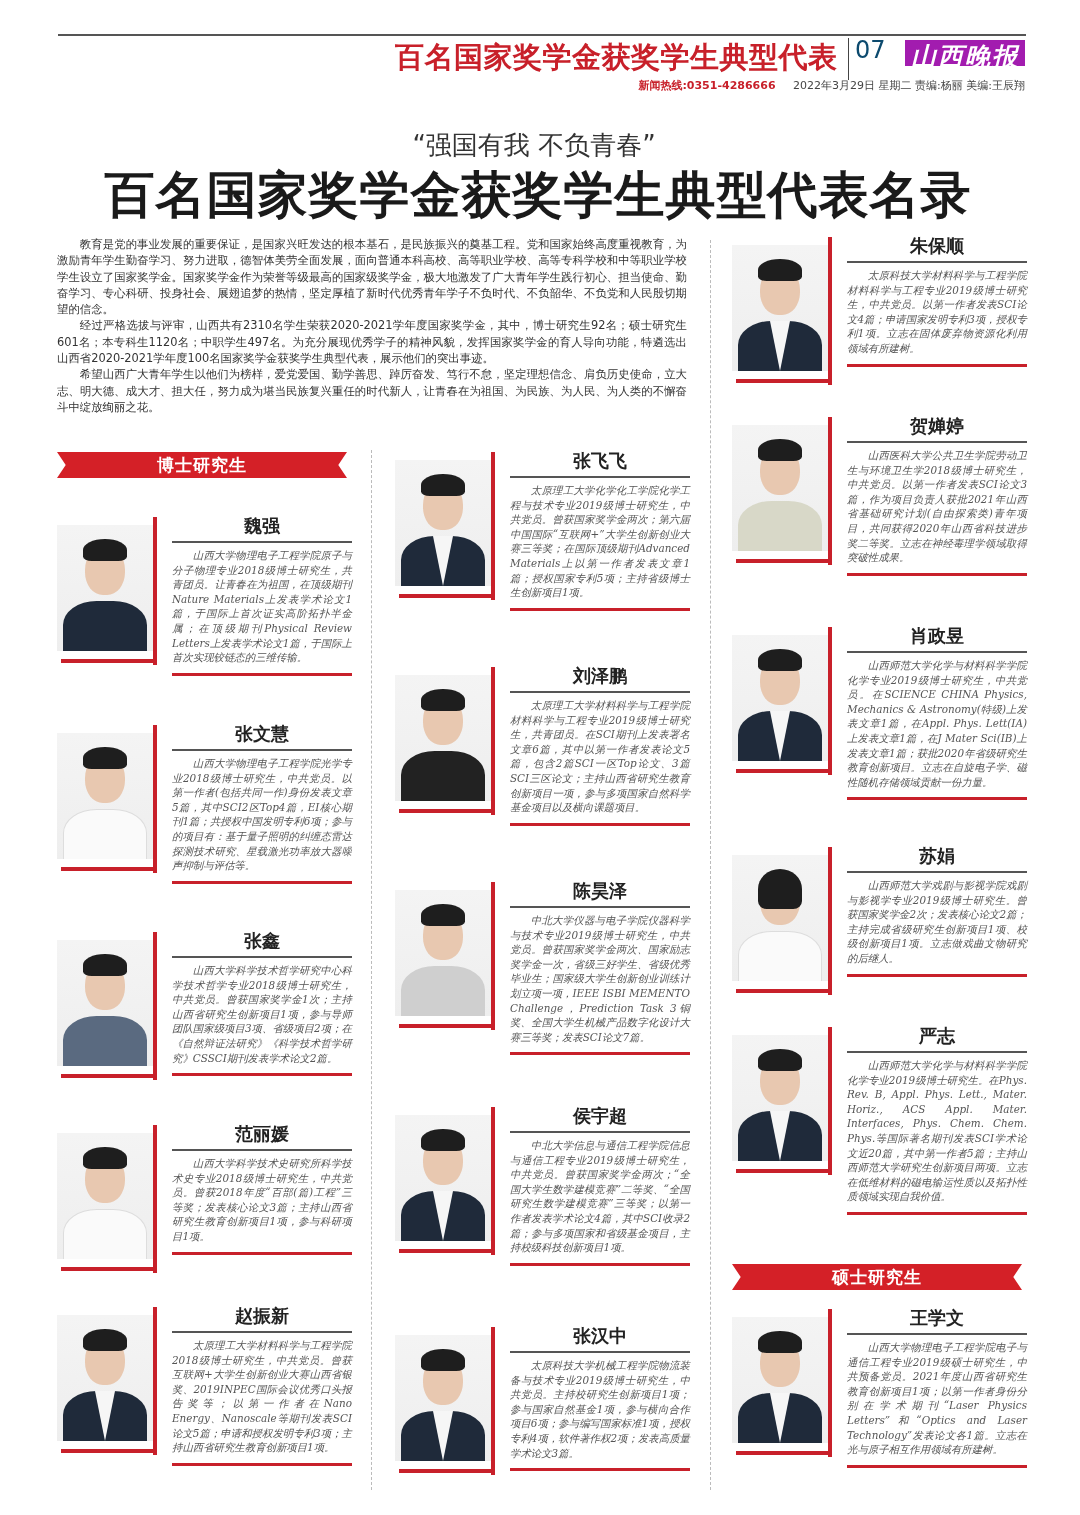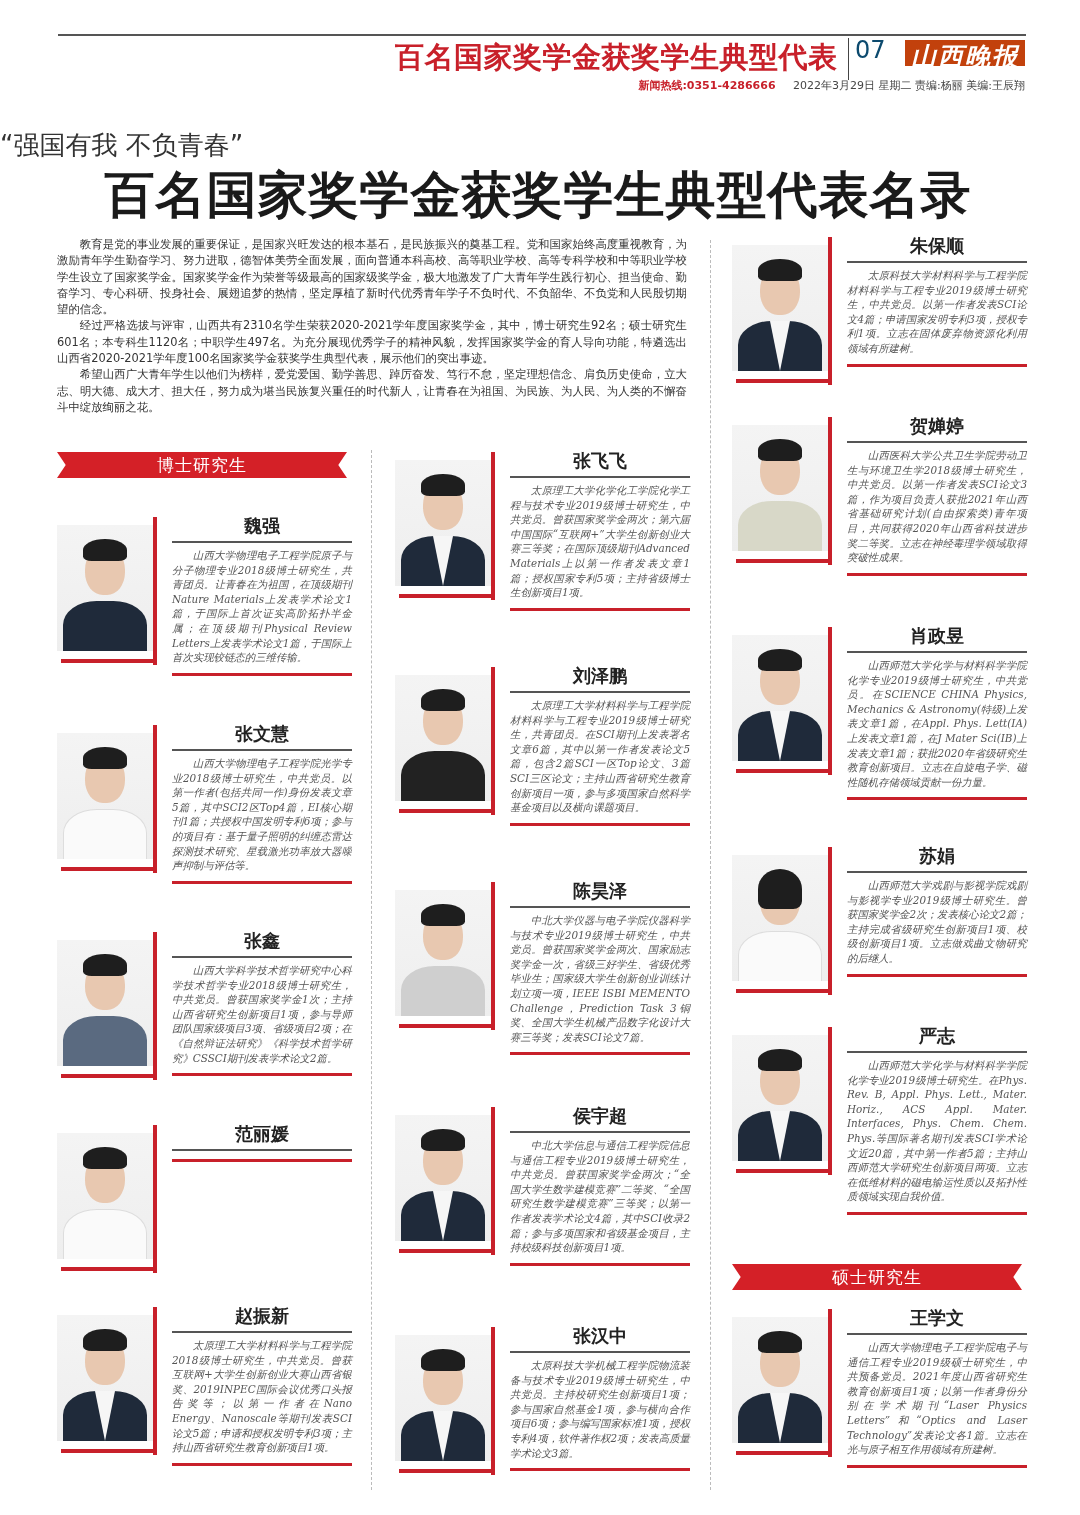--- a/index.html
+++ b/index.html
@@ -4,33 +4,33 @@
 <style>
   * { box-sizing: border-box; margin: 0; padding: 0; }
   html, body { width: 1080px; height: 1515px; background: #ffffff; overflow: hidden; }
   body { position: relative; font-family: "DejaVu Serif", "Liberation Serif", serif; color: #333; }
 
   .top-rule { position: absolute; left: 58px; top: 34px; width: 968px; height: 2px; background: #555; }
   .masthead { position: absolute; left: 375px; top: 38px; width: 650px; height: 40px; }
   .mh-title { position: absolute; left: 0; top: 0; font-family: "DejaVu Serif", serif; font-weight: bold; font-size: 29px; color: #c8202a; letter-spacing: 0.5px; white-space: nowrap; margin-left: 20px; }
   .mh-vline { position: absolute; left: 473px; top: 0; width: 1px; height: 42px; background: #444; }
   .mh-page { position: absolute; left: 480px; top: -2px; font-family: "DejaVu Sans", sans-serif; font-size: 24px; color: #0c4a6e; }
-  .mh-logo { position: absolute; left: 530px; top: 2px; width: 120px; height: 26px; background: #c2410c; color: #fff; font-family: "DejaVu Serif", serif; font-style: italic; font-weight: bold; font-size: 25px; text-align: center; line-height: 34px; letter-spacing: 2px; }
+  .mh-logo { position: absolute; left: 530px; top: 2px; width: 120px; height: 26px; background: #a21caf; color: #fff; font-family: "DejaVu Serif", serif; font-style: italic; font-weight: bold; font-size: 25px; text-align: center; line-height: 34px; letter-spacing: 2px; }
   .mh-sub { position: absolute; right: 55px; top: 78px; font-family: "DejaVu Sans", sans-serif; font-size: 11px; color: #444; white-space: nowrap; }
   .mh-hotline { color: #c8202a; font-weight: bold; margin-right: 14px; }
 
-  .kicker { position: absolute; left: 0; width: 1068px; top: 128px; text-align: left; font-family: "DejaVu Sans", sans-serif; font-size: 26px; color: #333; }
+  .kicker { position: absolute; left: 0; width: 1068px; top: 128px; text-align: center; font-family: "DejaVu Sans", sans-serif; font-size: 26px; color: #333; }
   .headline { position: absolute; left: 0; width: 1076px; top: 162px; text-align: center; font-family: "DejaVu Sans", sans-serif; font-weight: bold; font-size: 50px; color: #1a1a1a; letter-spacing: 1px; }
 
   .intro { position: absolute; left: 57px; top: 236px; width: 630px; font-family: "DejaVu Sans", sans-serif; font-size: 11.4px; line-height: 16.3px; color: #333; text-align: justify; }
   .intro p { text-indent: 2em; }
 
   .col-rule { position: absolute; width: 0; border-left: 1px dashed #bbb; }
 
-  .section-banner { position: absolute; height: 26px; background: #d42027; color: #fff; font-family: "DejaVu Sans", sans-serif; font-weight: normal; font-size: 17px; text-align: center; line-height: 26px; clip-path: polygon(0 0, 100% 0, 97% 50%, 100% 100%, 0 100%, 3% 50%); letter-spacing: 1px; }
+  .section-banner { position: absolute; height: 26px; background: #d42027; color: #fff; font-family: "DejaVu Sans", sans-serif; font-weight: bold; font-size: 17px; text-align: center; line-height: 26px; clip-path: polygon(0 0, 100% 0, 97% 50%, 100% 100%, 0 100%, 3% 50%); letter-spacing: 1px; }
 
   .card { position: absolute; width: 296px; }
   .photo-frame { position: absolute; left: 0; top: 12px; width: 100px; height: 130px; }
   .photo-red { position: absolute; right: 0; top: -8px; width: 4px; height: 148px; background: #c8202a; }
   .photo-red-b { position: absolute; left: 4px; bottom: -8px; width: 96px; height: 4px; background: #c8202a; }
   .photo { position: absolute; left: 0; top: 0; width: 96px; height: 126px; background: linear-gradient(#f4f4f4 0%, #eeeeee 100%); overflow: hidden; }
   .ph-head { position: absolute; left: 28px; top: 20px; width: 40px; height: 50px; border-radius: 50% 50% 45% 45%; background: #e8c8b0; }
   .ph-hair { position: absolute; left: 26px; top: 14px; width: 44px; height: 22px; border-radius: 50% 50% 20% 20%; background: #1e1e1e; }
   .ph-body { position: absolute; left: 6px; top: 76px; width: 84px; height: 60px; border-radius: 40% 40% 0 0; background: #1f2a3a; }
   .ph-shirt { position: absolute; left: 38px; top: 76px; width: 20px; height: 50px; background: #f6f6f6; clip-path: polygon(0 0, 100% 0, 50% 100%); }
@@ -134,20 +134,21 @@
         <div class="ph-body" style="background:#fafafa;border:1px solid #ddd;"></div>
         <div class="ph-head"></div>
         <div class="ph-hair"></div>
       </div>
       <div class="photo-red"></div>
       <div class="photo-red-b"></div>
     </div>
   <div class="info">
       <div class="pname">范丽媛</div>
       <div class="name-rule"></div>
+      <div class="bio">山西大学科学技术史研究所科学技术史专业2018级博士研究生，中共党员。曾获2018年度“百部(篇)工程”三等奖；发表核心论文3篇；主持山西省研究生教育创新项目1项，参与科研项目1项。</div>
       <div class="end-rule"></div>
     </div>
 </div>
 
 <div class="card" style="left:57px; top:1303px;">
   <div class="photo-frame">
       <div class="photo">
         <div class="ph-body"></div>
         <div class="ph-shirt"></div>
         <div class="ph-head"></div>

